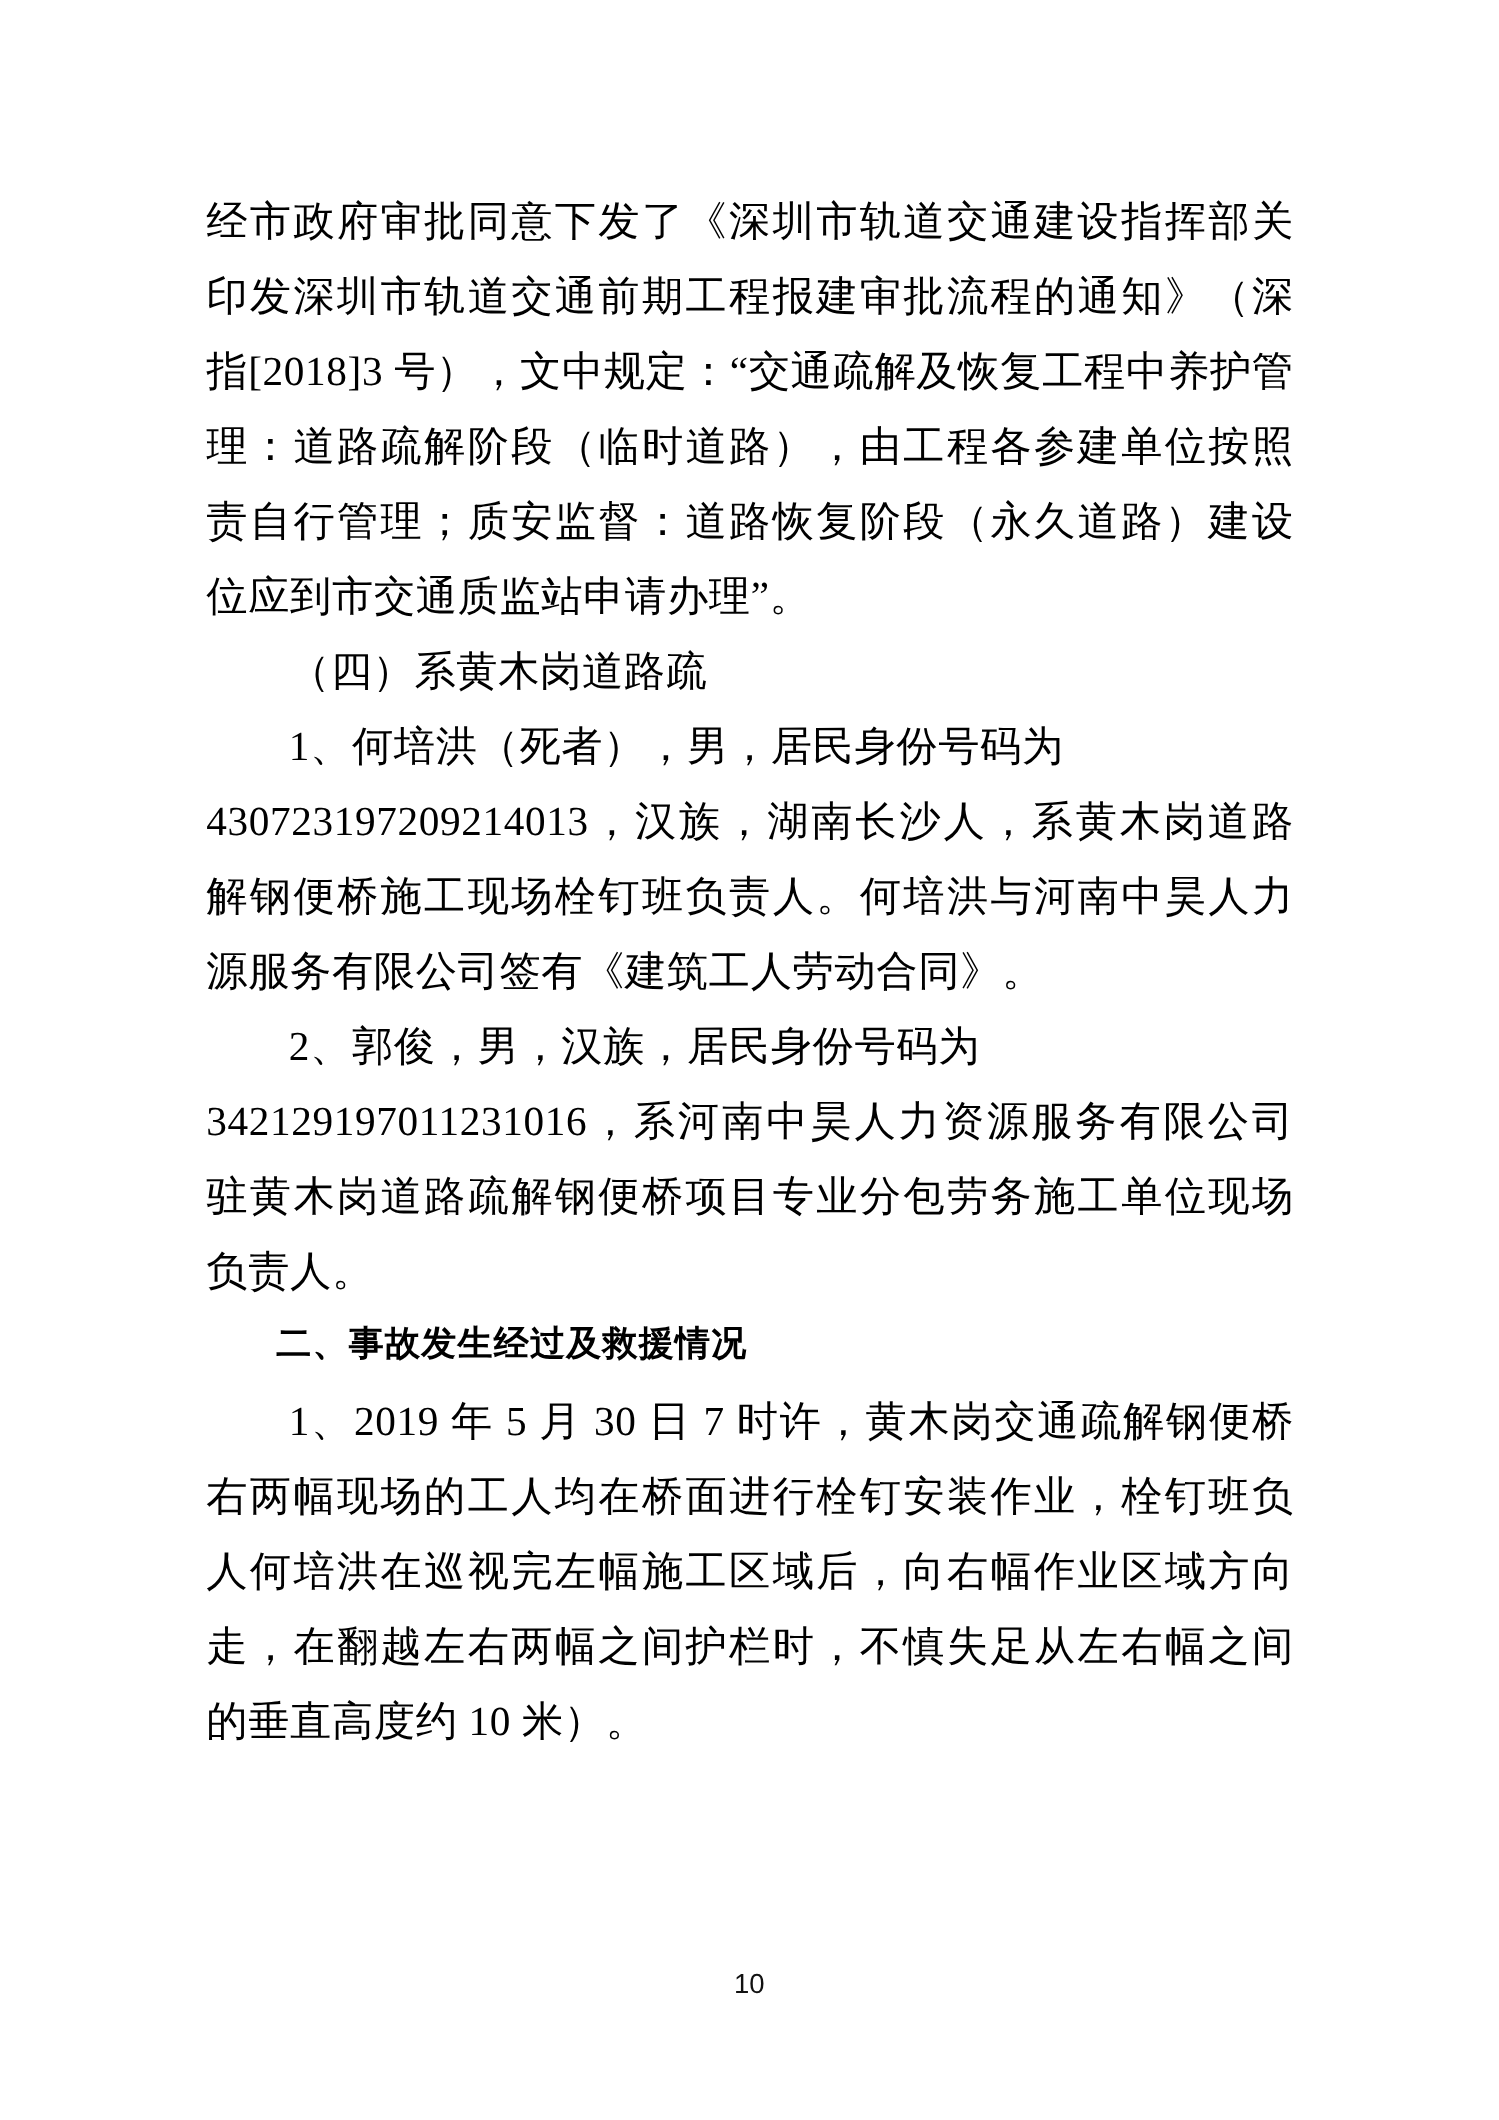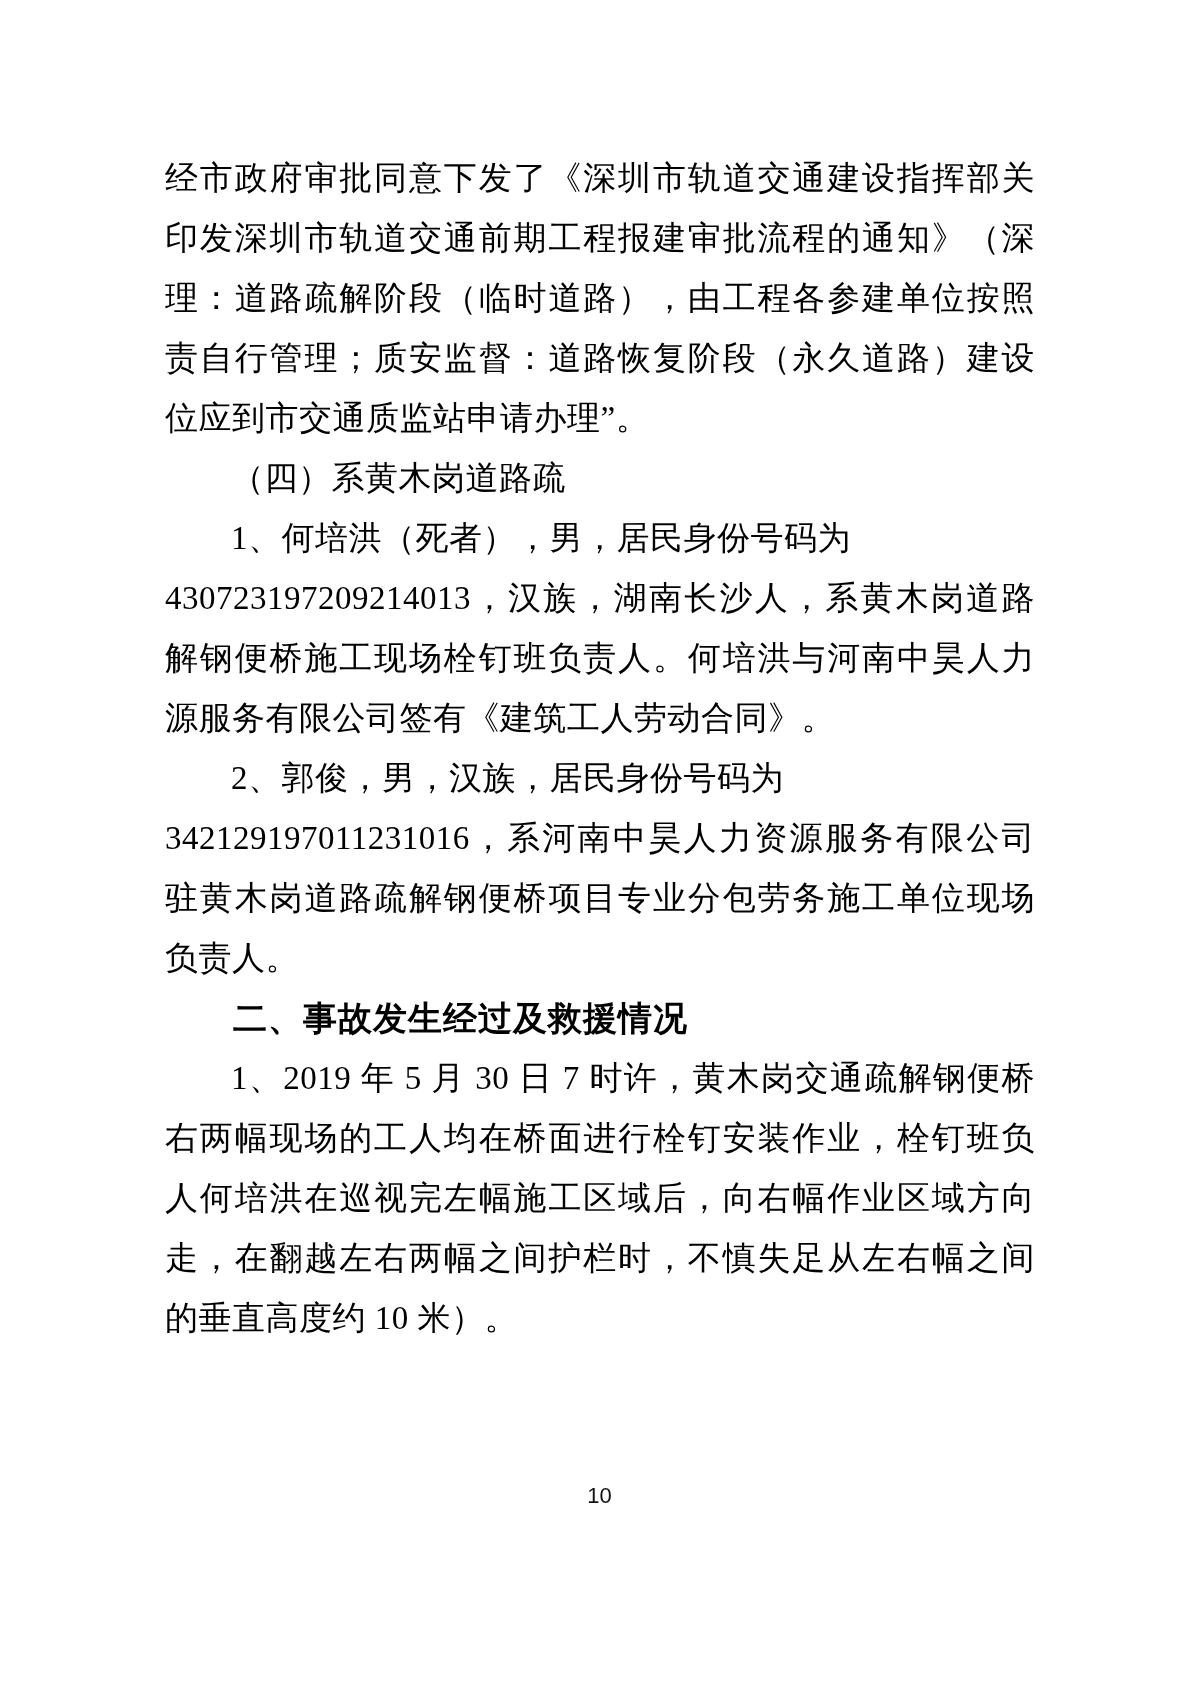--- a/index.html
+++ b/index.html
@@ -35,42 +35,43 @@
     text-align-last: justify;
     text-justify: inter-character;
   }
   
   .ind {
     text-indent: 2em;
   }
   
   .b {
     font-weight: 700;
-    font-family: Liberation Sans, sans-serif;
-    font-size: 34px;
+    font-family: Liberation Mono, monospace;
+    font-size: 28px;
     letter-spacing: 1px;
   }
   .page-number {
     position: absolute;
     left: 0;
-    top: 1481px;
+    top: 1572px;
     width: 100%;
     text-align: center;
     font-size: 22px;
     line-height: 30px;
     font-family: "Liberation Sans", "DejaVu Sans", sans-serif;
     color: #111111;
   }
 </style>
 </head>
 <body>
 
 <div class="doc">
   <div class="ln j">经市政府审批同意下发了《深圳市轨道交通建设指挥部关于</div>
   <div class="ln j">印发深圳市轨道交通前期工程报建审批流程的通知》（深轨</div>
+  <div class="ln j">指[2018]3 号），文中规定：“交通疏解及恢复工程中养护管</div>
   <div class="ln j">理：道路疏解阶段（临时道路），由工程各参建单位按照职</div>
   <div class="ln j">责自行管理；质安监督：道路恢复阶段（永久道路）建设单</div>
   <div class="ln">位应到市交通质监站申请办理”。</div>
   <div class="ln ind">（四）系黄木岗道路疏</div>
   <div class="ln ind">1、何培洪（死者），男，居民身份号码为</div>
   <div class="ln j">430723197209214013，汉族，湖南长沙人，系黄木岗道路疏</div>
   <div class="ln j">解钢便桥施工现场栓钉班负责人。何培洪与河南中昊人力资</div>
   <div class="ln">源服务有限公司签有《建筑工人劳动合同》。</div>
   <div class="ln ind">2、郭俊，男，汉族，居民身份号码为</div>
   <div class="ln j">342129197011231016，系河南中昊人力资源服务有限公司派</div>

